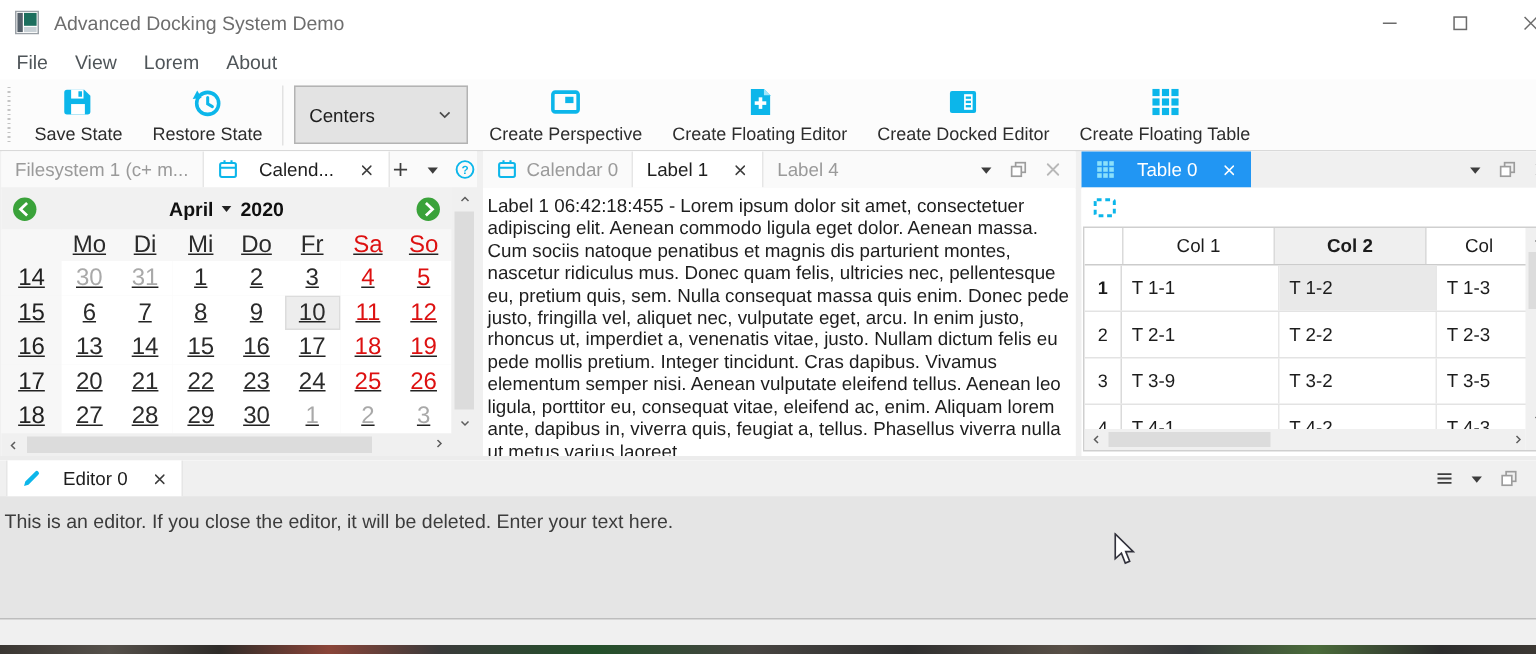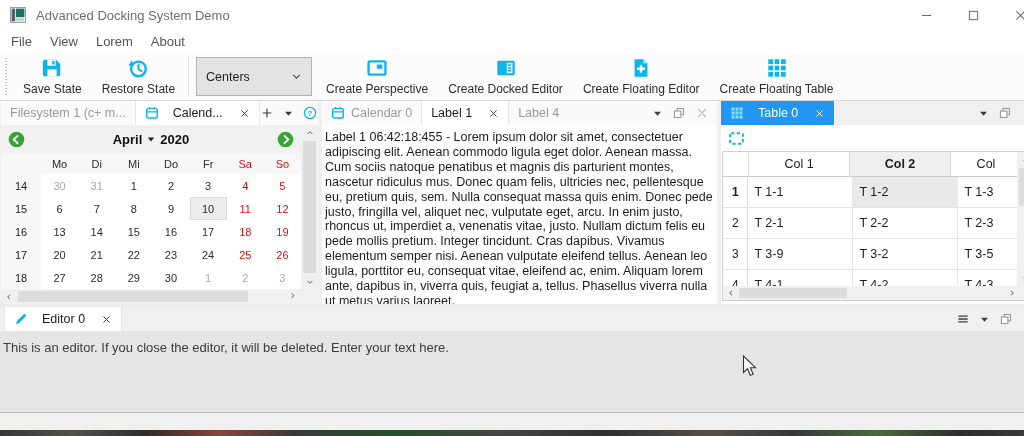--- a/index.html
+++ b/index.html
@@ -54,21 +54,21 @@
   .tbb[data-name="chevron-down-icon"]{width:11px;height:11px;}
   .tbb.dis{color:#b8b8b8;}
 
   
   .cal{position:absolute;top:24px;left:0;right:0;bottom:0;background:#f3f3f3;}
   .cal-nav{position:absolute;top:0;left:0;right:17px;height:28px;background:#f1f1f1;display:flex;align-items:center;padding:0 7px;}
   .navbtn{width:17px;height:17px;}
   .navbtn svg{width:100%;height:100%;}
   .cal-title{flex:1;display:flex;align-items:center;justify-content:center;gap:5px;font-weight:700;font-size:13px;color:#101010;}
   .cal-title .mtri{width:8px;height:8px;color:#222;}
-  .cal-body{position:absolute;top:28px;left:0;right:17px;bottom:15px;display:flex;flex-direction:column;font-size:11px;}
+  .cal-body{position:absolute;top:28px;left:0;right:17px;bottom:15px;display:flex;flex-direction:column;font-size:16px;text-decoration:underline;}
   .cal-hrow{display:flex;height:21px;background:#f7f7f7;}
   .cal-row{display:flex;flex:1;}
   .cal-wk{width:40px;display:flex;align-items:center;justify-content:center;background:#f7f7f7;color:#222;}
   .cal-day{flex:1;display:flex;align-items:center;justify-content:center;background:#fff;color:#2b2b2b;}
   .cal-hrow .cal-day{background:#f7f7f7;}
   .wkend{color:var(--red);}
   .muted{color:#a9a9a9;}
   .selday{background:#ededed;box-shadow:inset 0 0 0 1px #dcdcdc;}
 
   
@@ -192,42 +192,42 @@
       </div>
       <div class="tbtn" data-name="create-perspective-button">
         <span class="ic big" data-name="perspective-icon">
           <svg viewBox="0 0 24 24">
             <rect x="2.8" y="4.8" width="18.4" height="14.4" rx="1.8" fill="none" stroke="currentColor" stroke-width="2.6"></rect>
             <rect x="11.8" y="8.2" width="6" height="4.6" fill="currentColor"></rect>
           </svg>
         </span>
         <div class="tlabel">Create Perspective</div>
       </div>
+      <div class="tbtn" data-name="create-floating-editor-button">
+        <span class="ic big" data-name="floating-editor-icon">
+          <svg viewBox="0 0 24 24">
+            <path d="M5 2.5h9.5l4.5 4.5v14.5H5z" fill="currentColor"></path>
+            <path d="M14.5 2.5l4.5 4.5h-4.5z" fill="#9fe6fb"></path>
+            <rect x="10.7" y="8.6" width="2.6" height="8.4" fill="#fff"></rect>
+            <rect x="7.8" y="11.5" width="8.4" height="2.6" fill="#fff"></rect>
+          </svg>
+        </span>
+        <div class="tlabel">Create Floating Editor</div>
+      </div>
       <div class="tbtn" data-name="create-docked-editor-button">
         <span class="ic big" data-name="docked-editor-icon">
           <svg viewBox="0 0 24 24">
             <rect x="2.5" y="4" width="19" height="16" rx="1.5" fill="currentColor"></rect>
             <rect x="12.8" y="6.3" width="6.2" height="11.4" fill="#fff"></rect>
             <rect x="14" y="8" width="3.8" height="1.7" fill="currentColor"></rect>
             <rect x="14" y="11.1" width="3.8" height="1.7" fill="currentColor"></rect>
             <rect x="14" y="14.2" width="3.8" height="1.7" fill="currentColor"></rect>
           </svg>
         </span>
         <div class="tlabel">Create Docked Editor</div>
-      </div>
-      <div class="tbtn" data-name="create-floating-editor-button">
-        <span class="ic big" data-name="floating-editor-icon">
-          <svg viewBox="0 0 24 24">
-            <path d="M5 2.5h9.5l4.5 4.5v14.5H5z" fill="currentColor"></path>
-            <path d="M14.5 2.5l4.5 4.5h-4.5z" fill="#9fe6fb"></path>
-            <rect x="10.7" y="8.6" width="2.6" height="8.4" fill="#fff"></rect>
-            <rect x="7.8" y="11.5" width="8.4" height="2.6" fill="#fff"></rect>
-          </svg>
-        </span>
-        <div class="tlabel">Create Floating Editor</div>
       </div>
       <div class="tbtn" data-name="create-floating-table-button">
         <span class="ic big" data-name="table-icon">
           <svg viewBox="0 0 24 24">
             <g fill="currentColor">
               <rect x="2.5" y="2.5" width="5.2" height="5.2"></rect>
               <rect x="9.4" y="2.5" width="5.2" height="5.2"></rect>
               <rect x="16.3" y="2.5" width="5.2" height="5.2"></rect>
               <rect x="2.5" y="9.4" width="5.2" height="5.2"></rect>
               <rect x="9.4" y="9.4" width="5.2" height="5.2"></rect>

